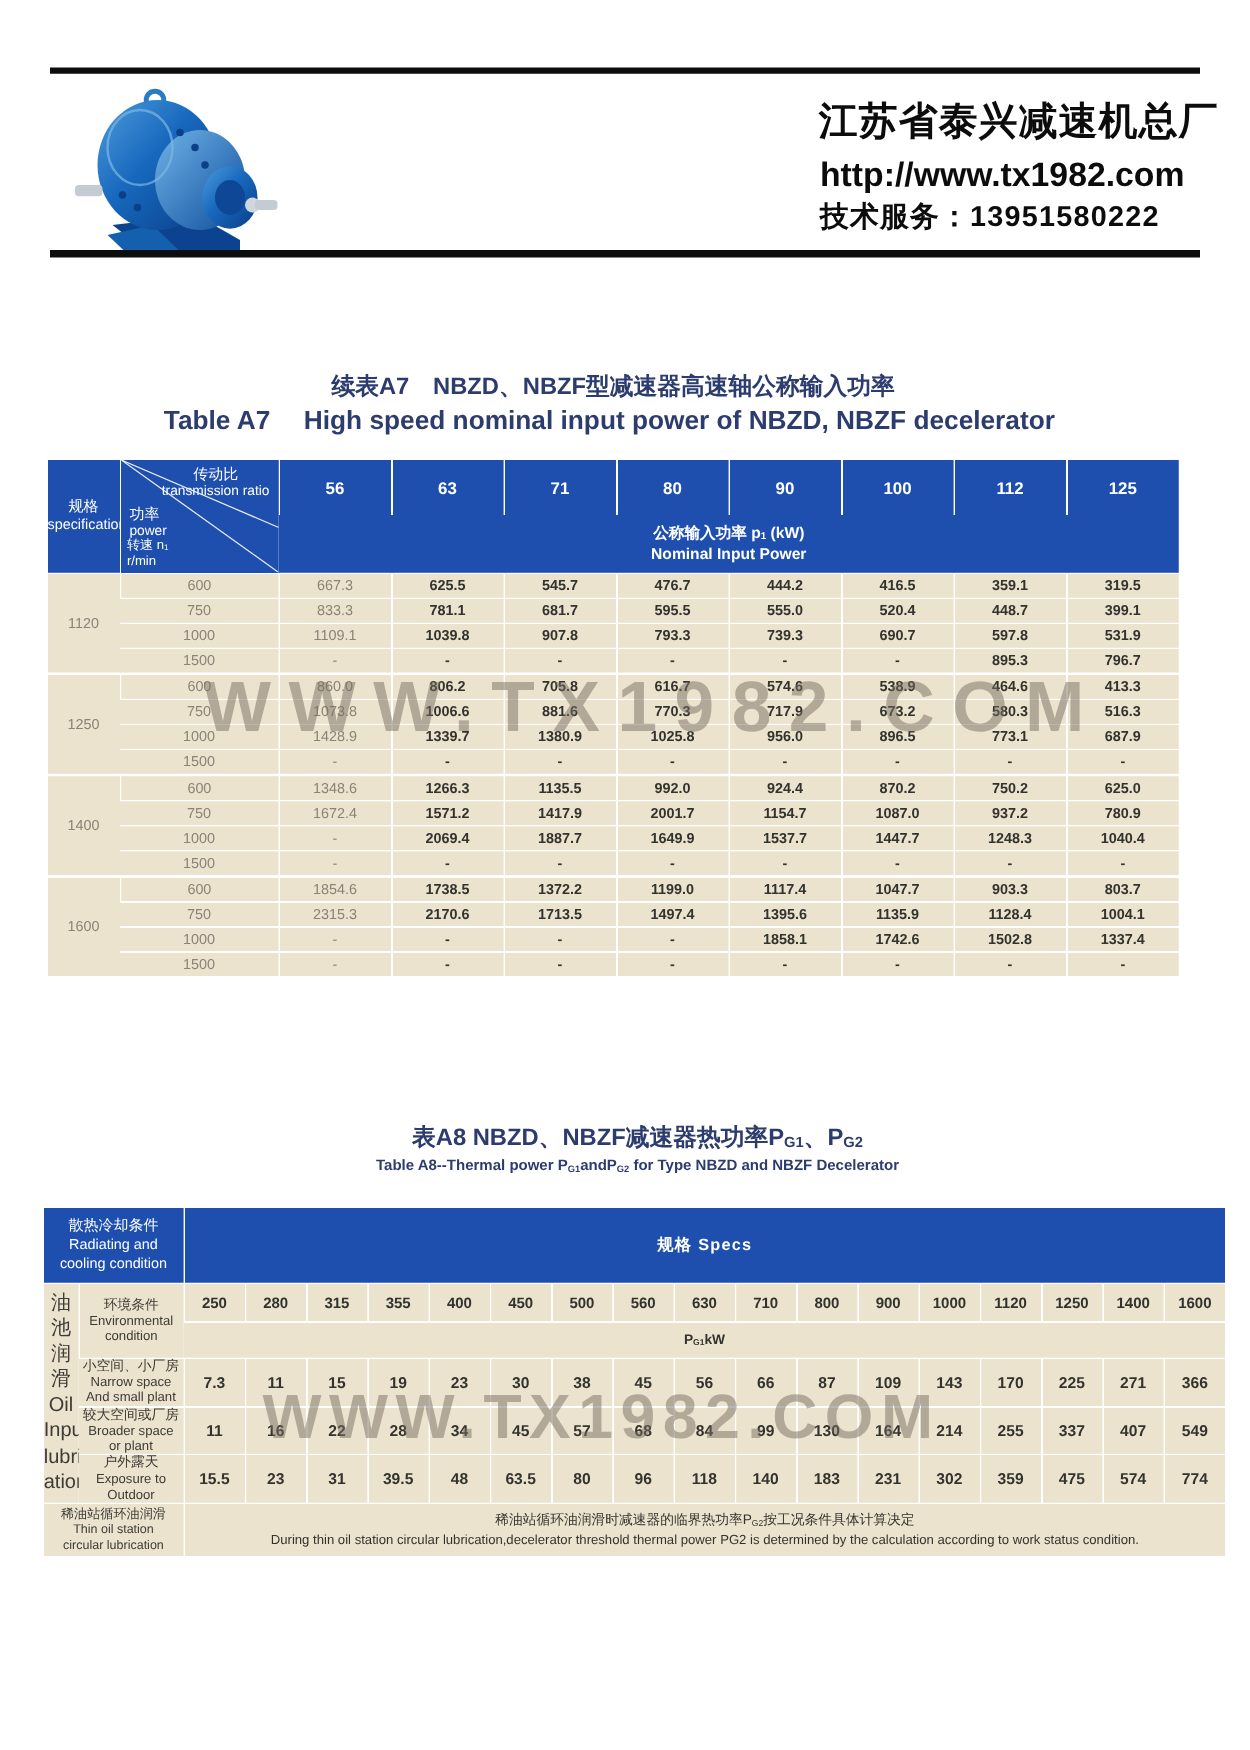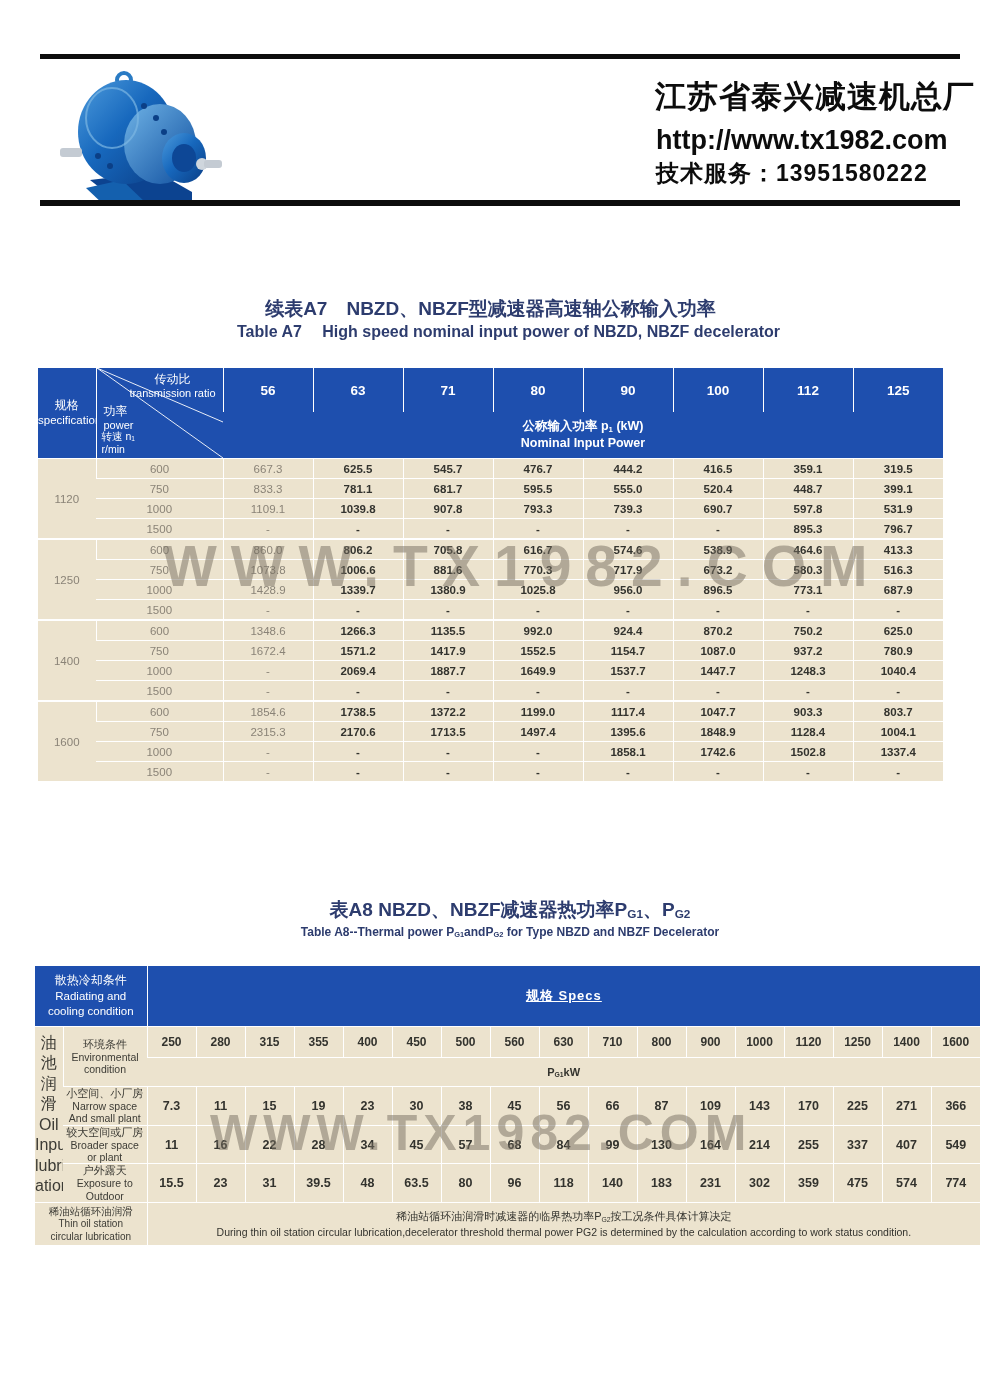--- a/index.html
+++ b/index.html
@@ -14,21 +14,21 @@
   .rule{background:#0d0d0d;}
   #rule-top{left:40px;top:54px;width:920px;height:5px;}
   #rule-bottom{left:40px;top:200px;width:920px;height:6px;}
   #gear-img{left:52px;top:60px;width:190px;height:142px;}
   #company{left:655px;top:76px;font-size:31px;font-weight:bold;color:#0c0c0c;letter-spacing:1px;}
   #weburl{left:656px;top:125px;font-size:27px;font-weight:bold;color:#0c0c0c;}
   #service{left:656px;top:158px;font-size:23px;font-weight:bold;color:#0c0c0c;letter-spacing:1px;}
   
   .tblock{text-align:center;color:#2d3c6e;}
   #a7-title-cn{left:38px;top:296px;width:905px;font-size:19px;font-weight:bold;}
-  #a7-title-en{left:56px;top:322px;width:905px;font-size:16px;font-weight:bold;}
+  #a7-title-en{left:35px;top:322px;width:905px;font-size:21px;font-weight:bold;}
   #a8-title-cn{left:35px;top:897px;width:950px;font-size:19px;font-weight:bold;}
   #a8-title-en{left:35px;top:925px;width:950px;font-size:12px;font-weight:bold;}
   sub{font-size:62%;vertical-align:-15%;}
   
   table{border-collapse:collapse;table-layout:fixed;}
   th,td{padding:0;text-align:center;vertical-align:middle;overflow:hidden;}
   .blue{background:#1e4fae;color:#ffffff;}
   
   #a7{left:38px;top:368px;width:905px;}
   #a7 th{border-left:1px solid rgba(255,255,255,.85);}
@@ -49,21 +49,21 @@
     border-left:1px solid rgba(255,255,255,.8);border-top:1px solid rgba(255,255,255,.45);}
   #a7 tbody td:first-child{border-left:none;}
   #a7 tbody tr.gtop td{border-top:2px solid rgba(255,255,255,.95);}
   #a7 td.lt{color:#8a8377;}
   #a7 td.dk{color:#33332e;font-weight:600;}
   
   #a8{left:35px;top:966px;width:760px;}
   #a8 th{border-left:1px solid rgba(255,255,255,.85);}
   #a8 .corner-th{height:60px;font-size:11.5px;line-height:1.35;font-weight:normal;border-left:none;}
   #a8 .corner-th .cn{font-size:12px;}
-  #a8 .specs-th{font-size:13px;font-weight:bold;letter-spacing:1px;text-decoration:underline;}
+  #a8 .specs-th{font-size:13px;font-weight:bold;letter-spacing:1px;}
   #a8 tbody td{background:#ece3ce;border-left:1px solid rgba(255,255,255,.8);
     border-top:1px solid rgba(255,255,255,.5);color:#33332e;}
   #a8 tbody td:first-child{border-left:none;}
   #a8 td.num-h{height:30px;font-size:12px;font-weight:600;}
   #a8 td.pg1{height:28px;font-size:11px;font-weight:600;}
   #a8 td.val{height:35px;font-size:12.5px;font-weight:600;}
   #a8 td.rlabel{font-size:10.5px;line-height:1.18;color:#3c3b35;margin-left:35px;}
   #a8 td.rlabel .cn{font-size:11px;}
   #a8 td.oilstrip{font-size:16px;line-height:1.28;color:#3c3b35;}
   #a8 td.footl{font-size:10px;line-height:1.25;color:#3c3b35;height:42px;}
@@ -275,21 +275,21 @@
           <td class="dk">924.4</td>
           <td class="dk">870.2</td>
           <td class="dk">750.2</td>
           <td class="dk">625.0</td>
         </tr>
         <tr>
           <td class="lt">750</td>
           <td class="lt">1672.4</td>
           <td class="dk">1571.2</td>
           <td class="dk">1417.9</td>
-          <td class="dk">1552.5</td>
+          <td class="dk">2001.7</td>
           <td class="dk">1154.7</td>
           <td class="dk">1087.0</td>
           <td class="dk">937.2</td>
           <td class="dk">780.9</td>
         </tr>
         <tr>
           <td class="lt">1000</td>
           <td class="lt">-</td>
           <td class="dk">2069.4</td>
           <td class="dk">1887.7</td>
@@ -322,21 +322,21 @@
           <td class="dk">903.3</td>
           <td class="dk">803.7</td>
         </tr>
         <tr>
           <td class="lt">750</td>
           <td class="lt">2315.3</td>
           <td class="dk">2170.6</td>
           <td class="dk">1713.5</td>
           <td class="dk">1497.4</td>
           <td class="dk">1395.6</td>
-          <td class="dk">1848.9</td>
+          <td class="dk">1135.9</td>
           <td class="dk">1128.4</td>
           <td class="dk">1004.1</td>
         </tr>
         <tr>
           <td class="lt">1000</td>
           <td class="lt">-</td>
           <td class="dk">-</td>
           <td class="dk">-</td>
           <td class="dk">-</td>
           <td class="dk">1858.1</td>

